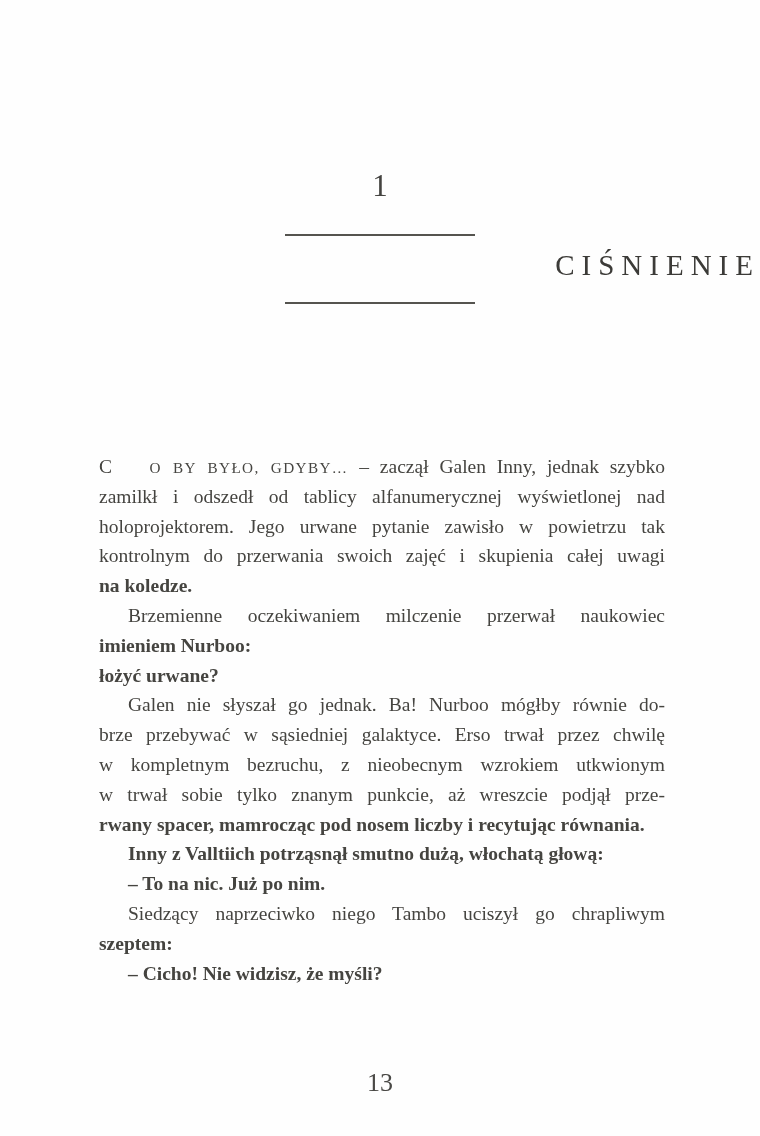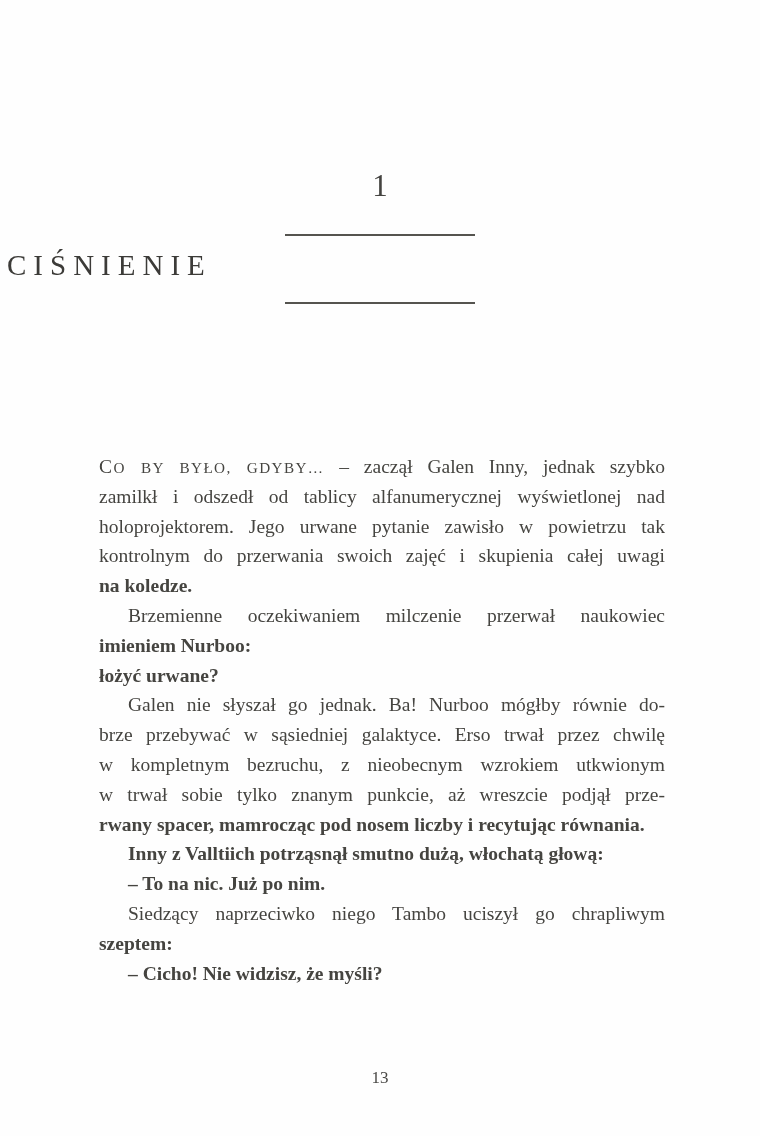--- a/index.html
+++ b/index.html
@@ -32,21 +32,21 @@
     height: 2px;
     background: #55544f;
   }
   .rule-top { top: 234px; }
   .rule-bottom { top: 302px; }
   .chapter-title {
     position: absolute;
     top: 247px;
     left: 0;
     width: 100%;
-    text-align: left;
+    text-align: right;
     font-size: 29px;
     line-height: 36px;
     letter-spacing: 7px;
     padding-left: 7px; 
     color: #3c3b38;
   }
   .body-text {
     position: absolute;
     left: 99px;
     top: 452px;
@@ -59,29 +59,30 @@
     text-align: justify;
     text-align-last: justify;
     overflow: hidden;
     white-space: normal;
   }
   .line.last { text-align-last: left; font-weight: bold; }
   .line.indent { padding-left: 29px; }
   .seg-sc {
     font-size: 0.78em;
     letter-spacing: 1.4px;
+    margin-left: 36px;
   }
   .seg-cap { letter-spacing: 1.4px; }
   .page-number {
     position: absolute;
     top: 1068px;
     left: 0;
     width: 100%;
     text-align: center;
-    font-size: 17px;
+    font-size: 26px;
     color: #4a4946;
   }
 </style>
 </head>
 <body>
 
 <div class="page">
 
   <div class="chapter-number">1</div>
 

